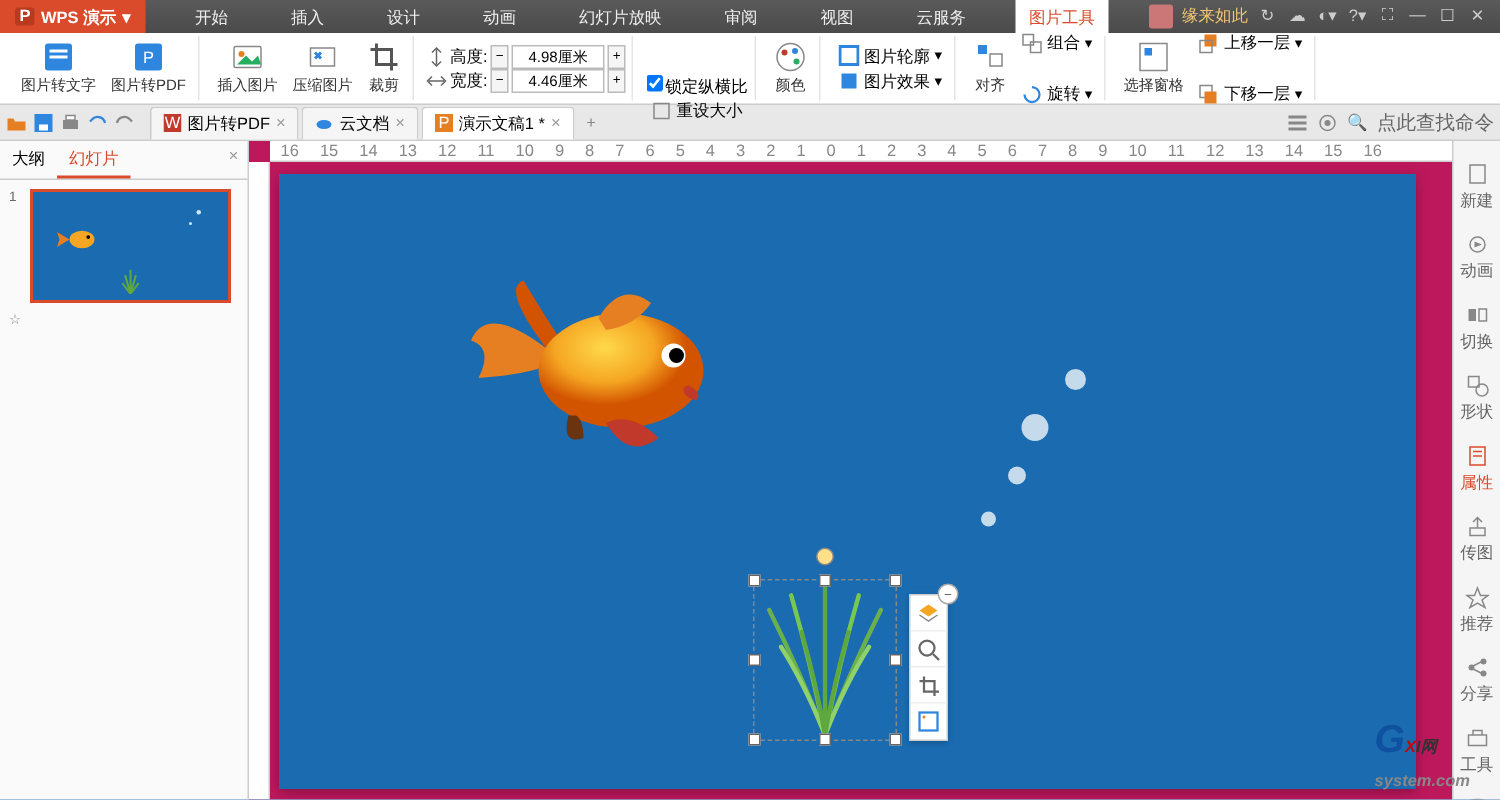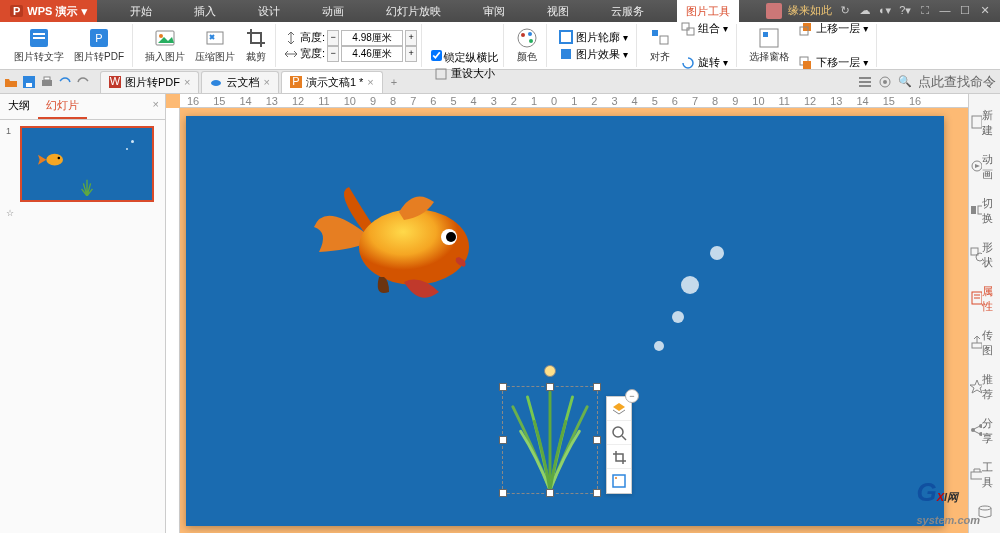--- a/index.html
+++ b/index.html
@@ -51,21 +51,21 @@
 .left-tab.active { color: #d94b2b; border-bottom: 2px solid #d94b2b; }
 .left-close { margin-left: auto; padding: 4px 6px; cursor: pointer; color: #999; }
 .thumb-wrap { padding: 6px; }
 .thumb-num { font-size: 9px; color: #666; float: left; }
 .thumb { margin-left: 14px; width: 134px; height: 76px; border: 2px solid #d94b2b; background: #1a6bb0; position: relative; }
 .thumb-fish { position: absolute; left: 14px; top: 20px; width: 34px; height: 20px; }
 .thumb-plant { position: absolute; left: 56px; bottom: 4px; width: 18px; height: 18px; }
 .thumb-bubble { position: absolute; background: #d0e5f5; border-radius: 50%; }
 
 
-.canvas-area { flex: 1; background: #fdba74; position: relative; overflow: hidden; }
+.canvas-area { flex: 1; background: #be185d; position: relative; overflow: hidden; }
 .ruler-h { position: absolute; top: 0; left: 14px; right: 0; height: 14px; background: #fff; border-bottom: 1px solid #ccc; font-size: 7px; color: #888; display: flex; align-items: center; overflow: hidden; }
 .ruler-h span { padding: 0 7px; }
 .ruler-v { position: absolute; top: 14px; left: 0; width: 14px; bottom: 0; background: #fff; border-right: 1px solid #ccc; }
 .slide-canvas { position: absolute; left: 20px; top: 22px; width: 758px; height: 410px; background: #1a6bb0; box-shadow: 0 2px 8px rgba(0,0,0,0.3); }
 
 
 .fish { position: absolute; left: 118px; top: 56px; width: 200px; height: 150px; }
 
 
 .plant-sel { position: absolute; left: 316px; top: 270px; width: 96px; height: 108px; border: 1px dashed #888; }
@@ -80,21 +80,21 @@
 .float-tb { position: absolute; left: 420px; top: 280px; width: 26px; background: #fff; border: 1px solid #ccc; box-shadow: 0 1px 4px rgba(0,0,0,0.2); }
 .float-close { position: absolute; top: -8px; right: -8px; width: 14px; height: 14px; background: #fff; border: 1px solid #aaa; border-radius: 50%; font-size: 9px; line-height: 12px; text-align: center; color: #666; cursor: pointer; }
 .float-btn { width: 24px; height: 24px; display: flex; align-items: center; justify-content: center; cursor: pointer; border-bottom: 1px solid #eee; }
 .float-btn:last-child { border-bottom: none; }
 
 
 .bubble { position: absolute; background: rgba(255,255,255,0.75); border-radius: 50%; }
 
 
 .right-panel { width: 32px; background: #f5f5f5; border-left: 1px solid #ccc; display: flex; flex-direction: column; align-items: center; padding-top: 8px; gap: 2px; }
-.rp-item { display: flex; align-items: center; padding: 6px 0; cursor: pointer; color: #666; font-size: 9px; }
+.rp-item { display: flex; flex-direction: column; align-items: center; padding: 6px 0; cursor: pointer; color: #666; font-size: 9px; }
 .rp-item.active { color: #d94b2b; }
 .rp-ico { width: 16px; height: 16px; margin-bottom: 2px; }
 
 
 .watermark { position: absolute; right: 20px; bottom: 4px; font-size: 18px; font-style: italic; font-weight: bold; }
 .watermark .g { color: #1050a0; font-size: 26px; } .watermark .x { color: #c00; } .watermark .i { color: #333; }
 .watermark .s { color: #888; font-size: 11px; }
 
 
 .ic-orange { fill: #e67e22; } .ic-blue { fill: #2e86de; } .ic-green { fill: #27ae60; } .ic-gray { fill: #888; } .ic-red { fill: #c0392b; }

